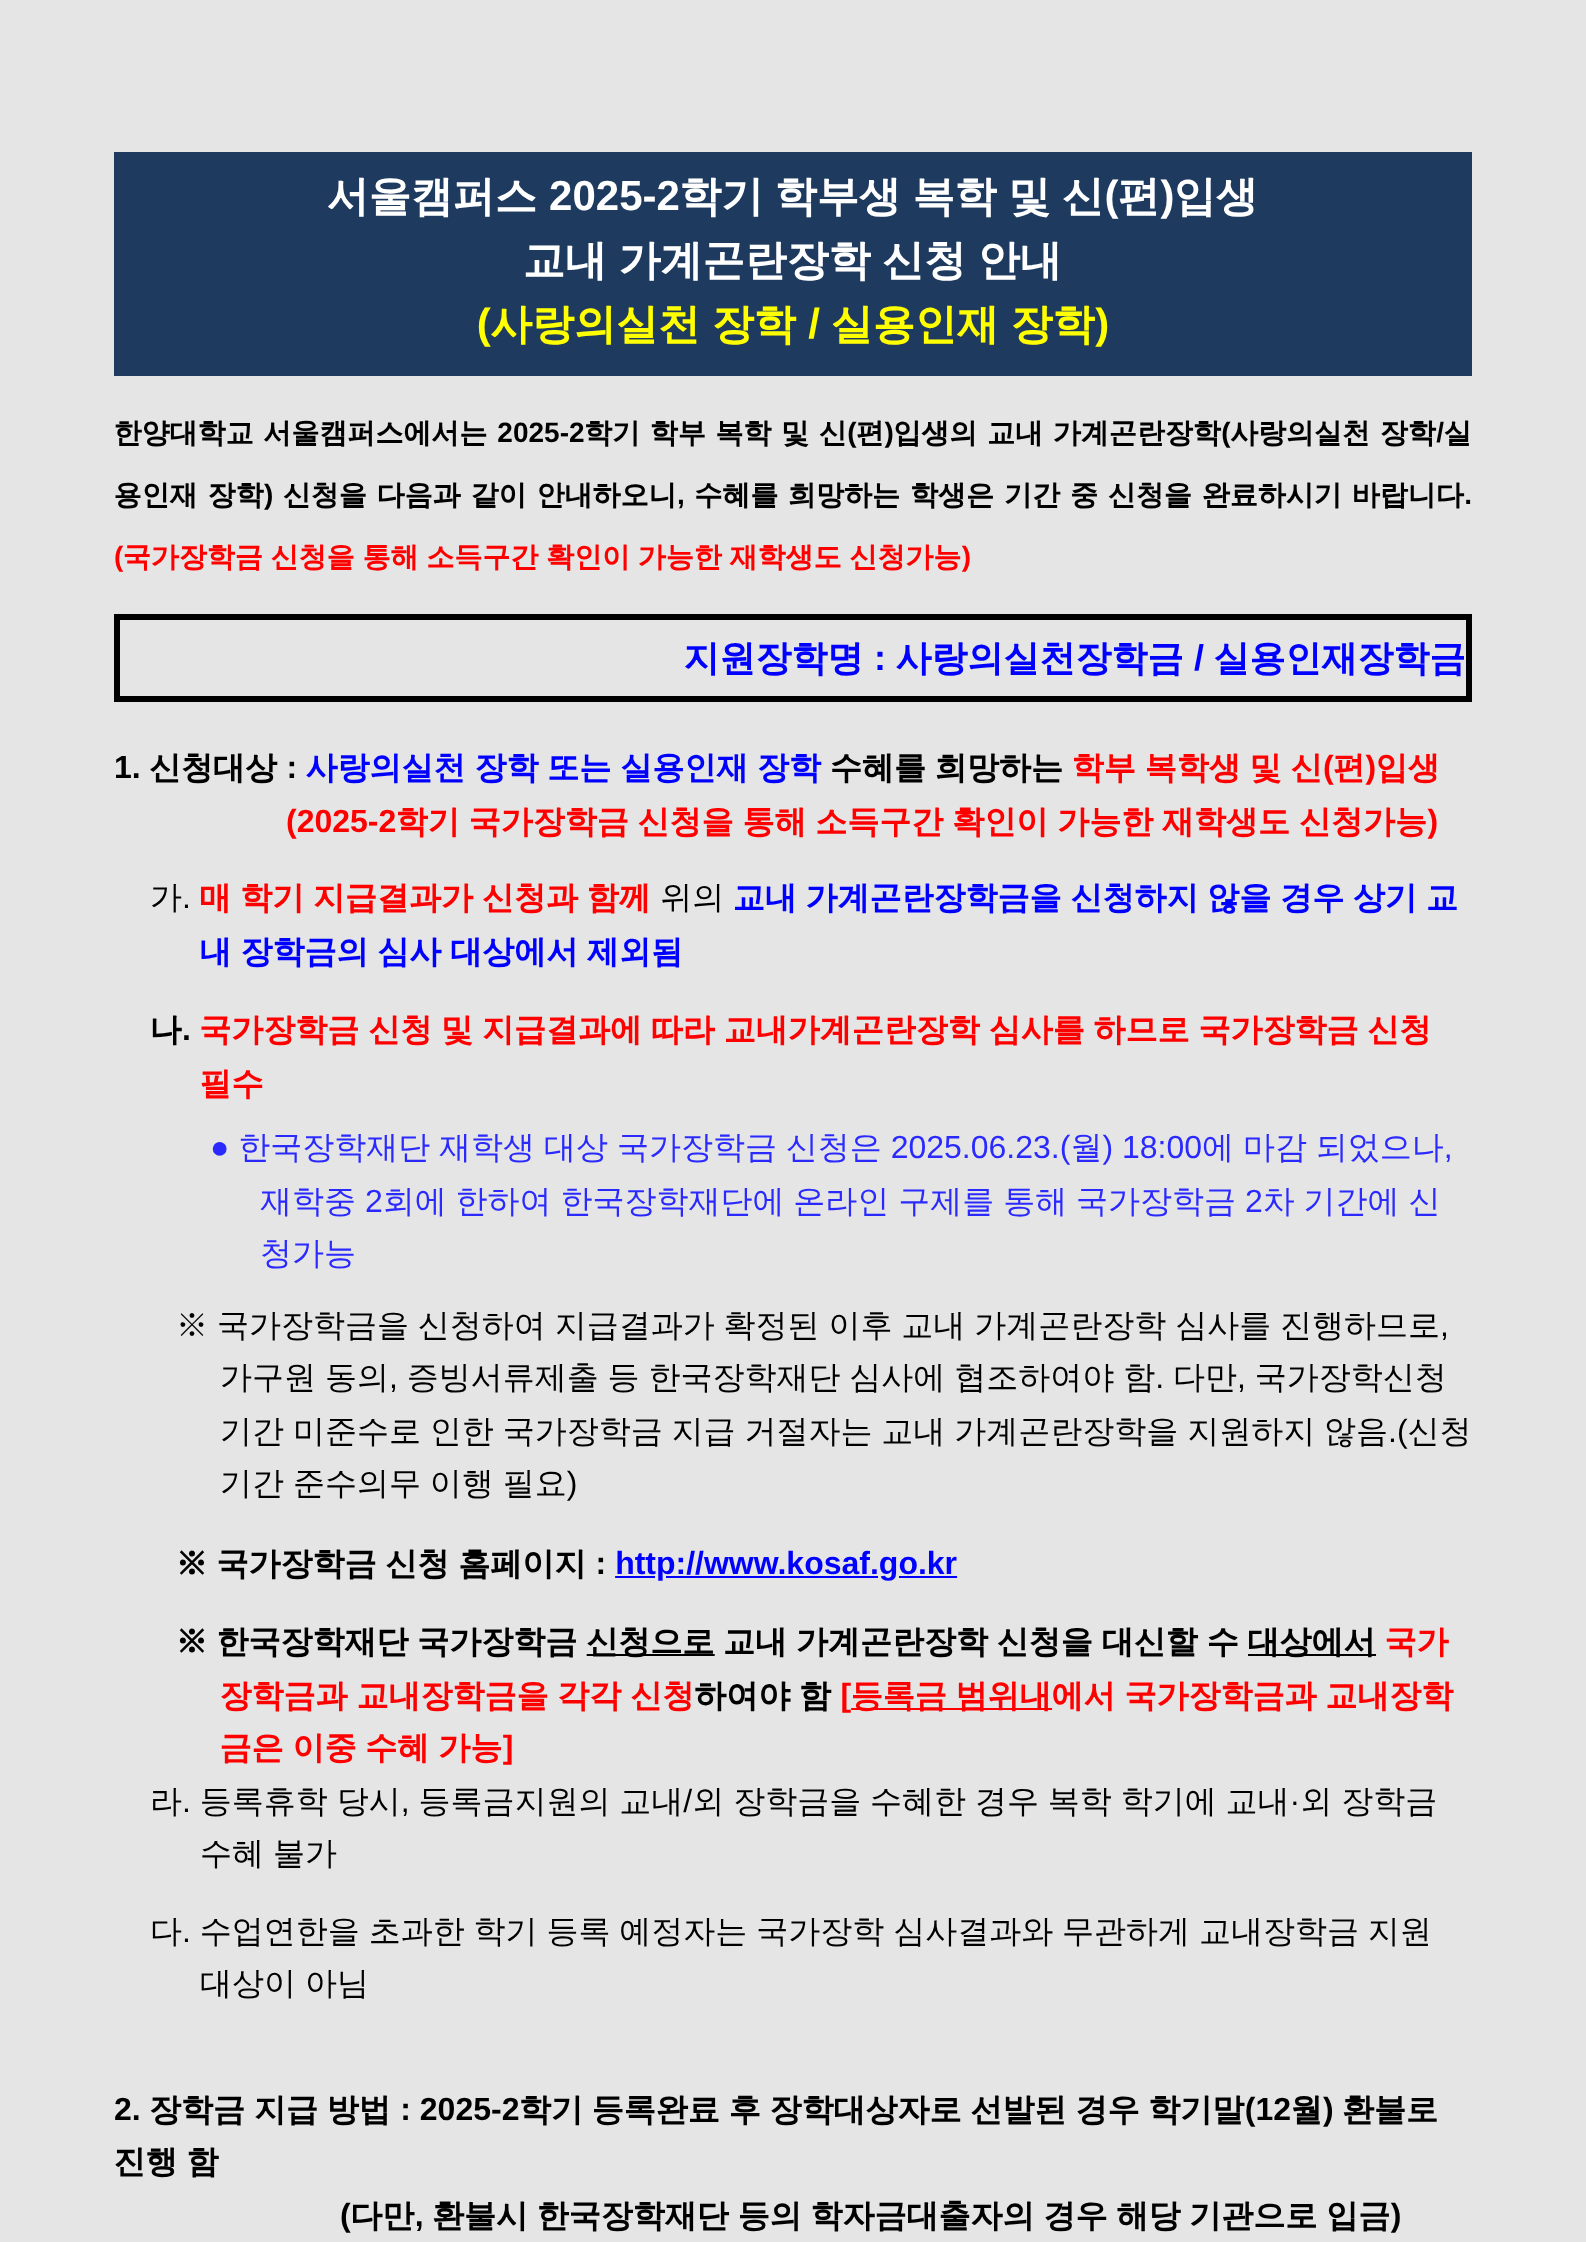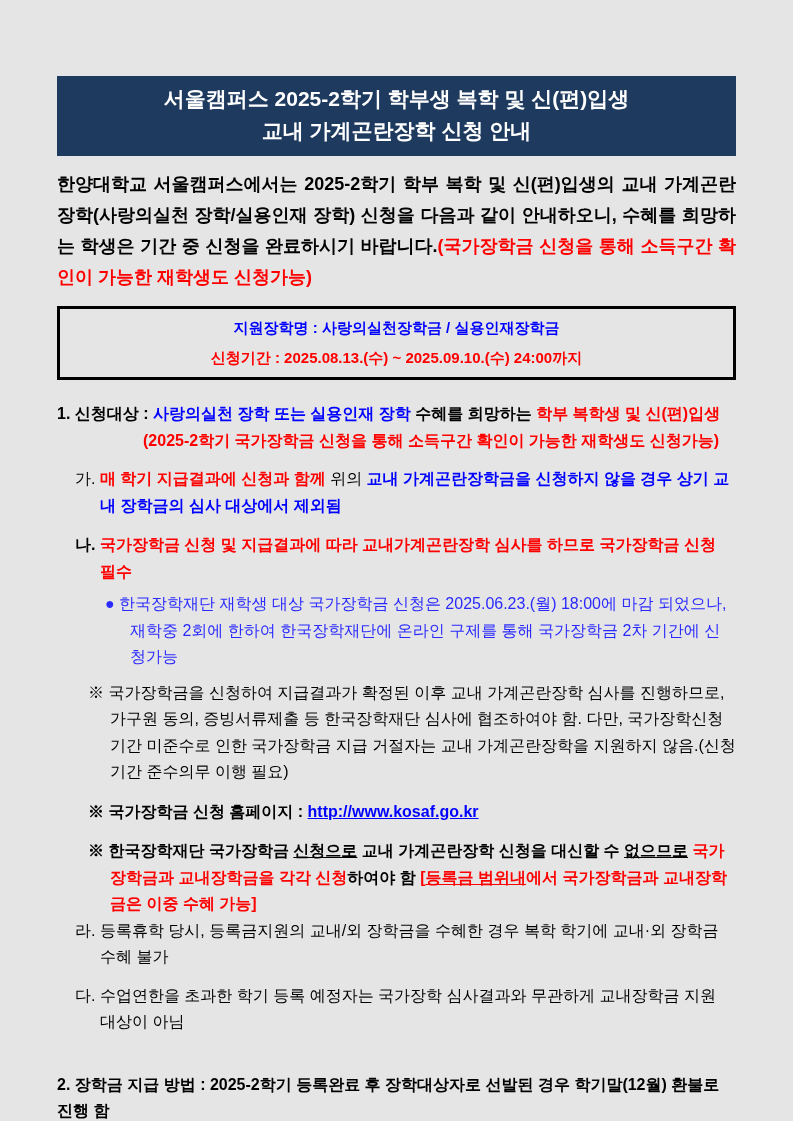--- a/index.html
+++ b/index.html
@@ -23,33 +23,33 @@
     font-weight: bold;
     font-size: 21px;
     line-height: 32px;
     padding: 7px 0 9px 0;
   }
   .banner .sub { color: #ffff00; }
 
   
   .intro {
     margin-top: 13px;
-    font-size: 18px;
+    font-size: 14px;
     font-weight: bold;
     line-height: 31px;
     text-align: justify;
   }
 
   
   .notice-box {
     margin-top: 13px;
     border: 3px solid #000;
-    text-align: center;
+    text-align: right;
     font-weight: bold;
-    font-size: 15px;
+    font-size: 18px;
     line-height: 30px;
     padding: 4px 0;
   }
 
   
   .docbody { margin-top: 21px; font-size: 16px; line-height: 26.5px; }
   .b  { font-weight: bold; }
   .reg{ font-weight: normal; }
   .red  { color: #ff0000; }
   .blue { color: #0000ff; }
@@ -68,46 +68,46 @@
 </style>
 </head>
 <body>
 
 <div class="page">
   <div class="content">
 
     <div class="banner">
       <div>서울캠퍼스 2025-2학기 학부생 복학 및 신(편)입생</div>
       <div>교내 가계곤란장학 신청 안내</div>
+      <div class="sub">(사랑의실천 장학 / 실용인재 장학)</div>
     </div>
 
     <div class="intro"><span>한양대학교 서울캠퍼스에서는 2025-2학기 학부 복학 및 신(편)입생의 교내 가계곤란장학(사랑의실천 장학/실용인재 장학) 신청을 다음과 같이 안내하오니, 수혜를 희망하는 학생은 기간 중 신청을 완료하시기 바랍니다.</span><span class="red">(국가장학금 신청을 통해 소득구간 확인이 가능한 재학생도 신청가능)</span></div>
 
     <div class="notice-box">
       <div class="blue">지원장학명 : 사랑의실천장학금 / 실용인재장학금</div>
-      <div class="red">신청기간 : 2025.08.13.(수) ~ 2025.09.10.(수) 24:00까지</div>
     </div>
 
     <div class="docbody">
 
       <div class="h-title b"><span>1. 신청대상 : </span><span class="blue">사랑의실천 장학 또는 실용인재 장학 </span><span>수혜를 희망하는 </span><span class="red">학부 복학생 및 신(편)입생</span></div>
       <div class="t-line2 b red">(2025-2학기 국가장학금 신청을 통해 소득구간 확인이 가능한 재학생도 신청가능)</div>
 
-      <div class="h-item" style="margin-top:12px"><span>가. </span><span class="b red">매 학기 지급결과에 신청과 함께 </span><span>위의 </span><span class="b blue">교내 가계곤란장학금을 신청하지 않을 경우 상기 교내 장학금의 심사 대상에서 제외됨</span></div>
+      <div class="h-item" style="margin-top:12px"><span>가. </span><span class="b red">매 학기 지급결과가 신청과 함께 </span><span>위의 </span><span class="b blue">교내 가계곤란장학금을 신청하지 않을 경우 상기 교내 장학금의 심사 대상에서 제외됨</span></div>
 
       <div class="h-item" style="margin-top:13px"><span class="b">나. </span><span class="b red">국가장학금 신청 및 지급결과에 따라 교내가계곤란장학 심사를 하므로 국가장학금 신청 필수</span></div>
 
 
       <div class="h-bullet blue2" style="margin-top:6px"><span>● </span><span>한국장학재단 재학생 대상 국가장학금 신청은 2025.06.23.(월) 18:00에 마감 되었으나, 재학중 2회에 한하여 한국장학재단에 온라인 구제를 통해 국가장학금 2차 기간에 신청가능</span></div>
 
       <div class="h-note reg" style="margin-top:9px"><span>※ </span><span>국가장학금을 신청하여 지급결과가 확정된 이후 교내 가계곤란장학 심사를 진행하므로, 가구원 동의, 증빙서류제출 등 한국장학재단 심사에 협조하여야 함. 다만, 국가장학신청기간 미준수로 인한 국가장학금 지급 거절자는 교내 가계곤란장학을 지원하지 않음.(신청기간 준수의무 이행 필요)</span></div>
 
       <div class="h-note" style="margin-top:13px"><span class="b">※ </span><span class="b">국가장학금 신청 홈페이지 : </span><a class="link">http://www.kosaf.go.kr</a></div>
 
-      <div class="h-note b" style="margin-top:13px"><span>※ </span><span>한국장학재단 국가장학금 </span><span class="u">신청으로</span><span> 교내 가계곤란장학 신청을 대신할 수 </span><span class="u">없으므로</span><span> </span><span class="red">국가장학금과 교내장학금을 각각 신청</span><span>하여야 함 </span><span class="red">[</span><span class="red u">등록금 범위내</span><span class="red">에서 국가장학금과 교내장학금은 이중 수혜 가능]</span></div>
+      <div class="h-note b" style="margin-top:13px"><span>※ </span><span>한국장학재단 국가장학금 </span><span class="u">신청으로</span><span> 교내 가계곤란장학 신청을 대신할 수 </span><span class="u">대상에서</span><span> </span><span class="red">국가장학금과 교내장학금을 각각 신청</span><span>하여야 함 </span><span class="red">[</span><span class="red u">등록금 범위내</span><span class="red">에서 국가장학금과 교내장학금은 이중 수혜 가능]</span></div>
 
       <div class="h-item reg"><span>라. </span><span>등록휴학 당시, 등록금지원의 교내/외 장학금을 수혜한 경우 복학 학기에 교내·외 장학금 수혜 불가</span></div>
       <div class="h-item reg" style="margin-top:12px"><span>다. </span><span>수업연한을 초과한 학기 등록 예정자는 국가장학 심사결과와 무관하게 교내장학금 지원 대상이 아님</span></div>
 
       <div class="b" style="margin-top:36px">2. 장학금 지급 방법 : 2025-2학기 등록완료 후 장학대상자로 선발된 경우 학기말(12월) 환불로 진행 함</div>
       <div class="b s2-line2">(다만, 환불시 한국장학재단 등의 학자금대출자의 경우 해당 기관으로 입금)</div>
 
     </div>
   </div>
 </div>

